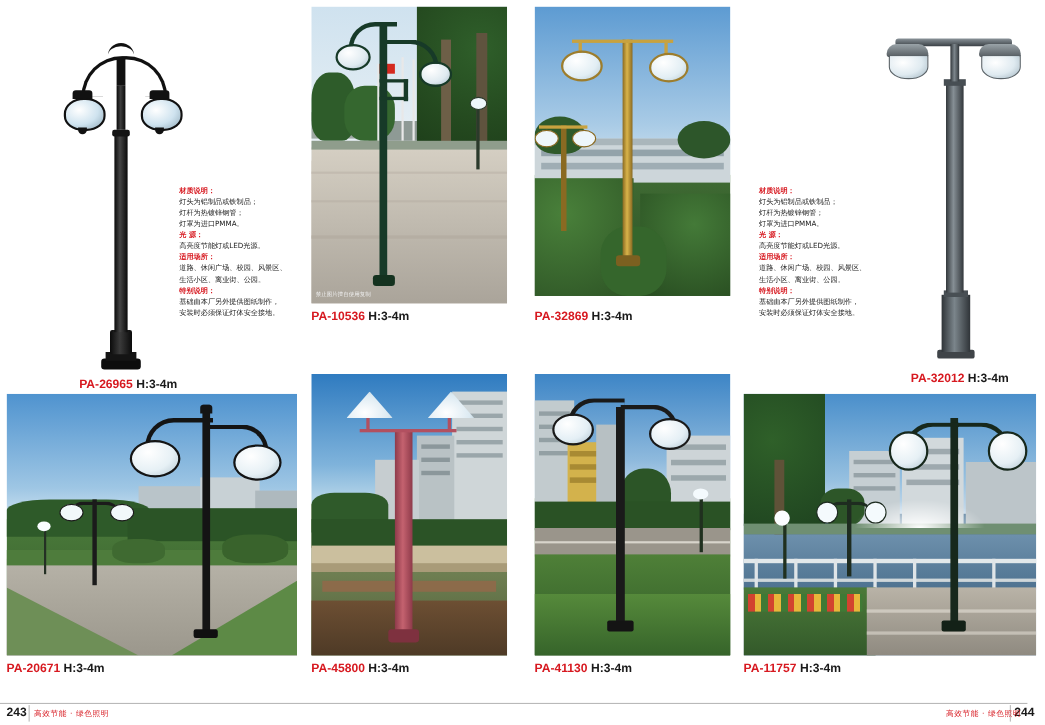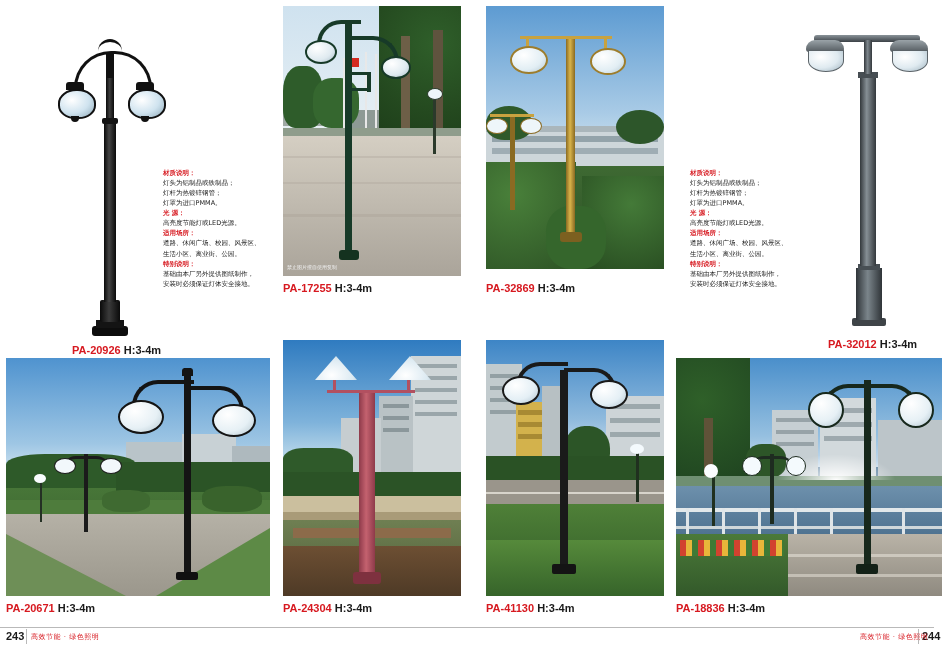--- a/index.html
+++ b/index.html
@@ -22,21 +22,21 @@
 
   
   .spec{
     position:absolute;width:120px;font-size:6.5px;line-height:1.55;
     color:#1a1a1a;font-family:"DejaVu Sans",sans-serif;
   }
   .spec .hd{color:#d71920;font-weight:bold;}
   .spec p{margin:0;}
 
   
-  .footer{position:absolute;left:0;right:16px;bottom:0;height:32px;}
+  .footer{position:absolute;left:0;right:16px;bottom:0;height:20px;}
   .footer .bar{position:absolute;left:0;right:0;top:0;height:1px;background:#b9b9b9;}
   .pageno{
     position:absolute;top:3px;font-size:11px;font-weight:bold;color:#1a1a1a;
     font-family:"Liberation Sans",sans-serif;
   }
   .ftxt{
     position:absolute;top:5px;font-size:7px;color:#d71920;
     font-family:"DejaVu Sans",sans-serif;letter-spacing:.5px;
   }
   .vline{position:absolute;width:1px;background:#b9b9b9;}
@@ -75,21 +75,21 @@
       <div style="position:absolute;left:0;top:7px;width:34px;height:26px;background:radial-gradient(ellipse at 35% 35%,#ffffff,#cfe3ef 55%,#8fa9b8);border:2px solid #111;border-radius:48% 48% 45% 45%;"></div>
       <div style="position:absolute;left:13px;bottom:0;width:8px;height:6px;background:#111;border-radius:0 0 4px 4px;"></div>
     </div>
     <div style="position:absolute;left:98px;bottom:214px;width:34px;height:40px;">
       <div style="position:absolute;left:8px;top:0;width:18px;height:8px;background:#111;border-radius:3px 3px 0 0;"></div>
       <div style="position:absolute;left:0;top:7px;width:34px;height:26px;background:radial-gradient(ellipse at 35% 35%,#ffffff,#cfe3ef 55%,#8fa9b8);border:2px solid #111;border-radius:48% 48% 45% 45%;"></div>
       <div style="position:absolute;left:13px;bottom:0;width:8px;height:6px;background:#111;border-radius:0 0 4px 4px;"></div>
     </div>
   </div>
   <div class="cap" style="left:72px;top:344px;">
-    <span>PA-20926</span> <span class="h">H:3-4m</span>
+    <span>PA-26965</span> <span class="h">H:3-4m</span>
   </div>
 
   <div class="spec" style="left:163px;top:168px;">
     <p class="hd">材质说明：</p>
     <p>灯头为铝制品或铁制品；</p>
     <p>灯杆为热镀锌钢管；</p>
     <p>灯罩为进口PMMA。</p>
     <p class="hd">光    源：</p>
     <p>高亮度节能灯或LED光源。</p>
     <p class="hd">适用场所：</p>
@@ -132,21 +132,21 @@
     <div class="r" style="left:62px;top:82px;width:26px;height:3px;background:#173a28;"></div>
     <div class="r" style="left:84px;top:66px;width:4px;height:20px;background:#173a28;"></div>
     <div class="globe" style="left:22px;top:34px;width:28px;height:20px;background:radial-gradient(ellipse at 35% 30%,#ffffff,#dfeaf0 60%,#a9bdc8);border:2px solid #173a28;"></div>
     <div class="globe" style="left:98px;top:50px;width=26px;width:26px;height:19px;background:radial-gradient(ellipse at 35% 30%,#ffffff,#dfeaf0 60%,#a9bdc8);border:2px solid #173a28;"></div>
 
     <div class="r" style="left:150px;top:88px;width:3px;height:60px;background:#2b3a2b;"></div>
     <div class="globe" style="left:144px;top:82px;width:14px;height:10px;background:#eef6fa;border:1px solid #2b3a2b;"></div>
     <div class="wm" style="left:4px;top:258px;">禁止图片擅自使用复制</div>
   </div>
   <div class="cap" style="left:283px;top:282px;">
-    <span>PA-17255</span> <span class="h">H:3-4m</span>
+    <span>PA-10536</span> <span class="h">H:3-4m</span>
   </div>
 
   <div class="photo" style="left:486px;top:6px;width:178px;height:263px;">
     <div class="sky" style="height:58%;background:linear-gradient(#5d9bd2,#a9cbe6 70%,#d6e6f0);"></div>
     <div class="ground" style="height:42%;background:linear-gradient(#3f6b33,#2c4f25);"></div>
 
     <div class="r" style="left:0;top:120px;width:178px;height:40px;background:#cdd6da;"></div>
     <div class="r" style="left:0;top:120px;width:178px;height:6px;background:#aab6bb;"></div>
     <div class="r" style="left:6px;top:130px;width:166px;height:6px;background:#93a3aa;"></div>
     <div class="r" style="left:6px;top:142px;width:166px;height:6px;background:#9fadb4;"></div>
@@ -286,21 +286,21 @@
     <div class="r" style="left:70px;top:232px;width:28px;height:12px;background:#7e313f;border-radius:3px;"></div>
     <div class="r" style="left:44px;top:50px;width:46px;height:3px;background:#b25060;"></div>
     <div class="r" style="left:88px;top:50px;width:44px;height:3px;background:#b25060;"></div>
     <div class="r" style="left:50px;top:38px;width:3px;height:14px;background:#b25060;"></div>
     <div class="r" style="left:124px;top:38px;width:3px;height:14px;background:#b25060;"></div>
 
     <div class="r" style="left:32px;top:16px;width:42px;height:24px;background:radial-gradient(ellipse at 40% 80%,#ffffff,#dceaf2 60%,#a9c0cd);clip-path:polygon(50% 0,100% 100%,0 100%);"></div>
     <div class="r" style="left:106px;top:16px;width:42px;height:24px;background:radial-gradient(ellipse at 40% 80%,#ffffff,#dceaf2 60%,#a9c0cd);clip-path:polygon(50% 0,100% 100%,0 100%);"></div>
   </div>
   <div class="cap" style="left:283px;top:602px;">
-    <span>PA-24304</span> <span class="h">H:3-4m</span>
+    <span>PA-45800</span> <span class="h">H:3-4m</span>
   </div>
 
   <div class="photo" style="left:486px;top:340px;width:178px;height:256px;">
     <div class="sky" style="height:44%;background:linear-gradient(#3d85c6,#8fbadd 70%,#c7dcec);"></div>
     <div class="ground" style="height:56%;background:linear-gradient(#4f7f3c,#35602a);"></div>
 
     <div class="r" style="left:0;top:24px;width:36px;height:110px;background:#c2cbce;"></div>
     <div class="r" style="left:4px;top:34px;width:28px;height:4px;background:#93a0a4;"></div>
     <div class="r" style="left:4px;top:46px;width:28px;height:4px;background:#93a0a4;"></div>
     <div class="r" style="left:4px;top:58px;width:28px;height:4px;background:#93a0a4;"></div>
@@ -383,21 +383,21 @@
     <div class="globe" style="left:222px;top:34px;width:32px;height:32px;background:radial-gradient(circle at 35% 30%,#ffffff,#e6f0f5 58%,#b0c4d0);border:2px solid #17281c;"></div>
 
     <div class="r" style="left:94px;top:96px;width:4px;height:70px;background:#1e2c20;"></div>
     <div class="r" style="left:74px;top:98px;width:44px;height:14px;border-top:3px solid #1e2c20;border-radius:14px 14px 0 0;"></div>
     <div class="globe" style="left:66px;top:98px;width:18px;height:18px;background:#f4fafd;border:1px solid #1e2c20;"></div>
     <div class="globe" style="left:110px;top:98px;width:18px;height:18px;background:#f4fafd;border:1px solid #1e2c20;"></div>
     <div class="r" style="left:36px;top:112px;width:3px;height:56px;background:#20301f;"></div>
     <div class="globe" style="left:28px;top:106px;width:14px;height:14px;background:#fbfdff;"></div>
   </div>
   <div class="cap" style="left:676px;top:602px;">
-    <span>PA-18836</span> <span class="h">H:3-4m</span>
+    <span>PA-11757</span> <span class="h">H:3-4m</span>
   </div>
 
   <div class="footer">
     <div class="bar"></div>
     <div class="pageno" style="left:6px;">243</div>
     <div class="vline" style="left:26px;top:2px;height:15px;"></div>
     <div class="ftxt" style="left:31px;">高效节能 · 绿色照明</div>
     <div class="pageno" style="left:922px;">244</div>
     <div class="vline" style="left:918px;top:2px;height:15px;"></div>
     <div class="ftxt" style="left:860px;">高效节能 · 绿色照明</div>

